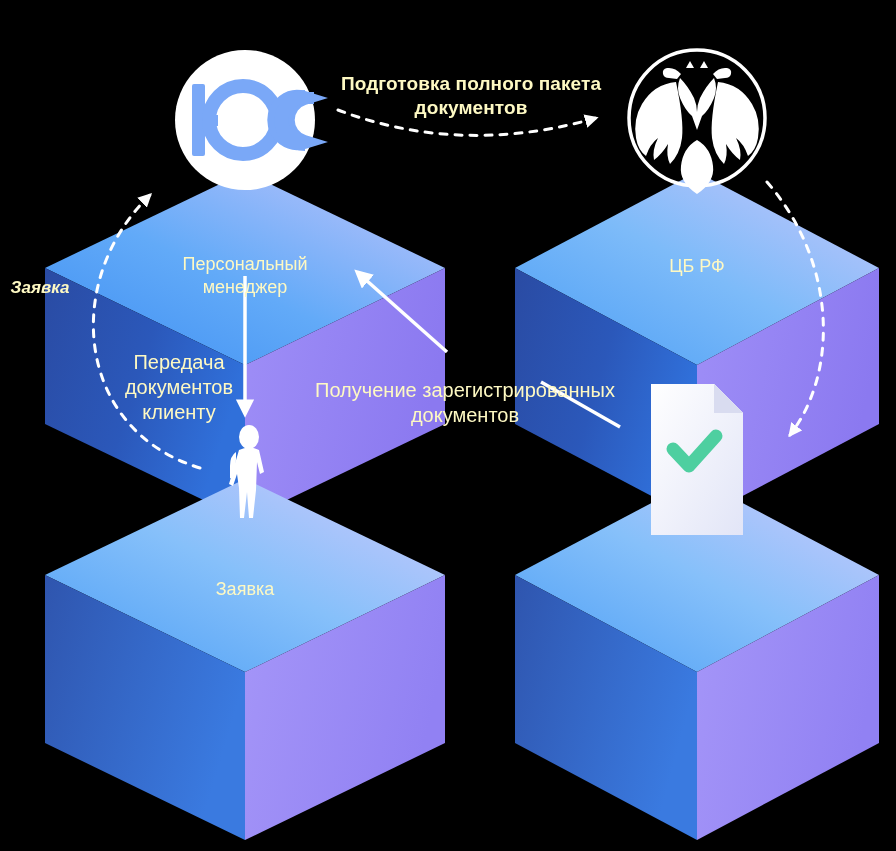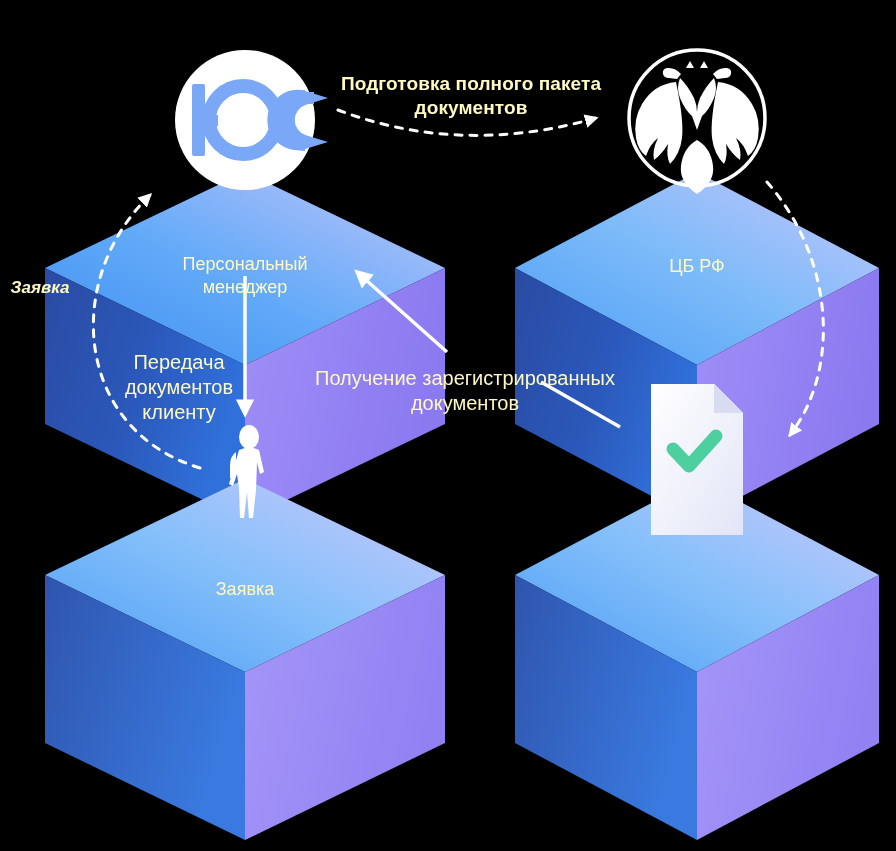--- a/index.html
+++ b/index.html
@@ -167,19 +167,19 @@
 менеджер</div>
 
   <div class="lbl lbl-node" style="left:617px; top:207px; width:160px;">ЦБ РФ</div>
 
   <div class="lbl lbl-small-bold" style="left:0px; top:229px; width:80px;">Заявка</div>
 
   <div class="lbl lbl-flow" style="left:120px; top:302px; width:118px;">Передача
 документов
 клиенту</div>
 
-  <div class="lbl lbl-flow" style="left:300px; top:318px; width:330px;">Получение зарегистрированных
+  <div class="lbl lbl-flow" style="left:300px; top:330px; width:330px;">Получение зарегистрированных
 документов</div>
 
   <div class="lbl lbl-node" style="left:185px; top:530px; width:120px;">Заявка</div>
 
 
 </div>
 
 </body></html>

